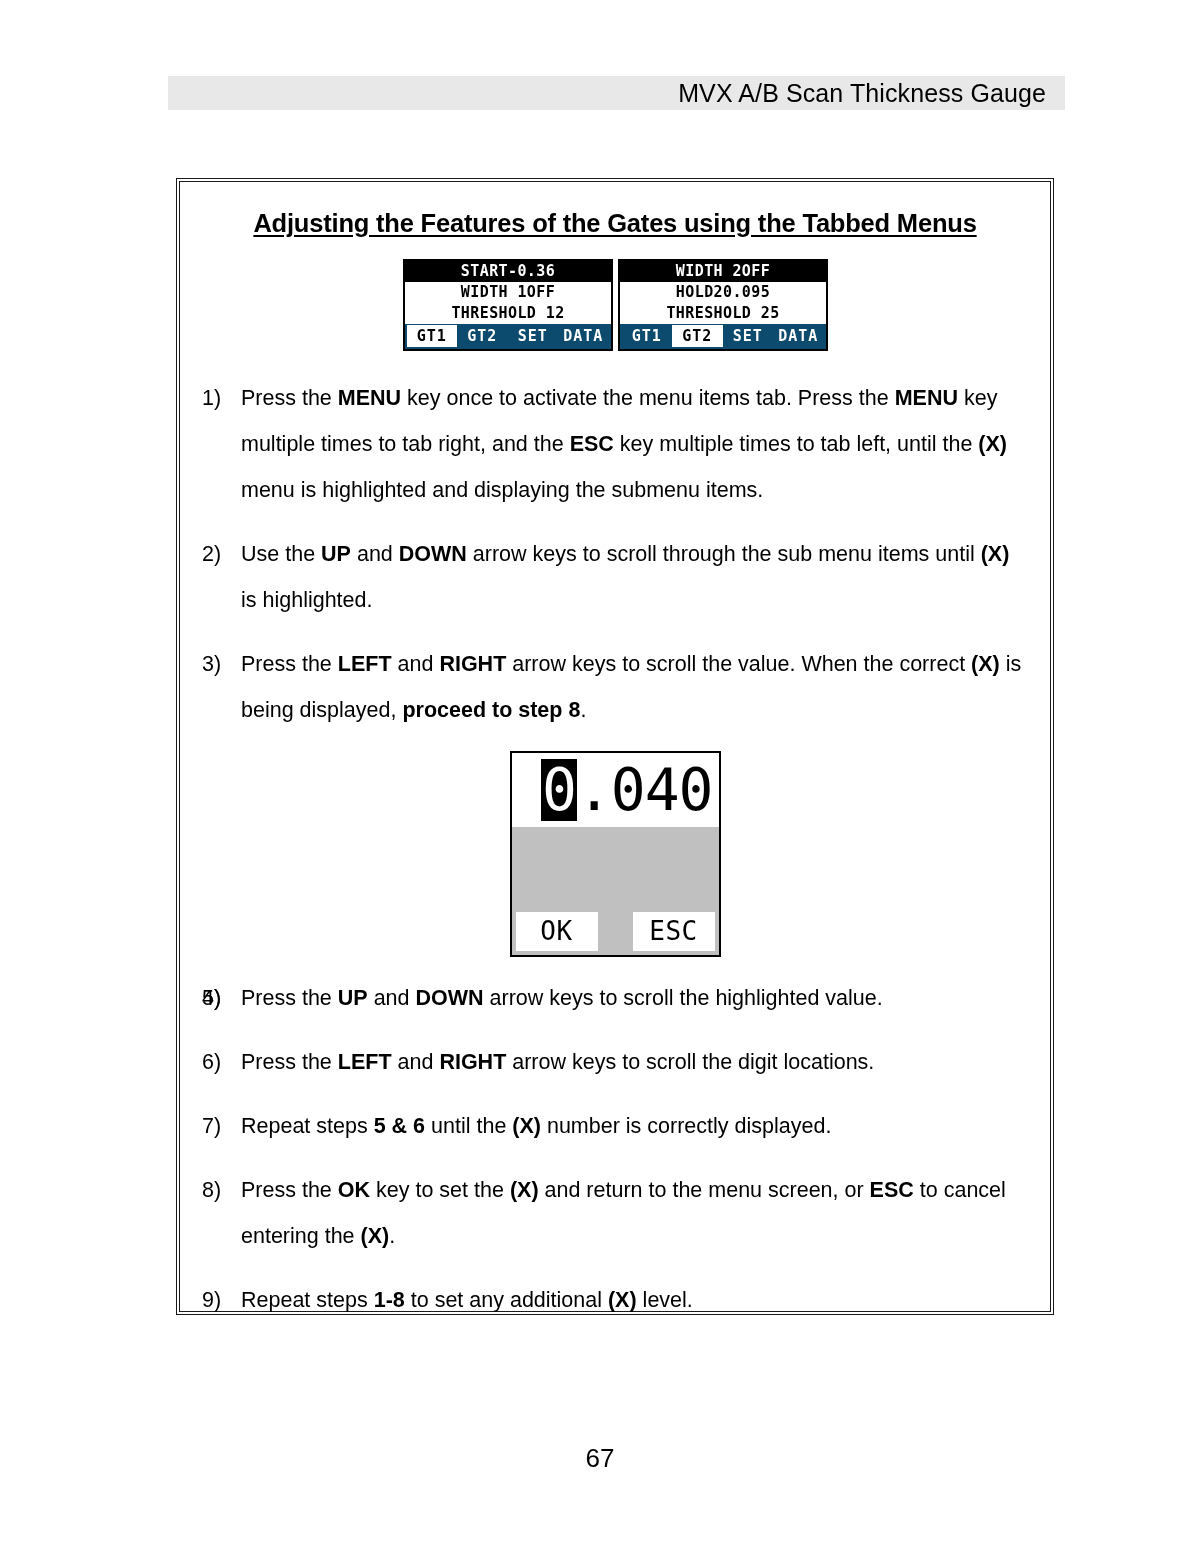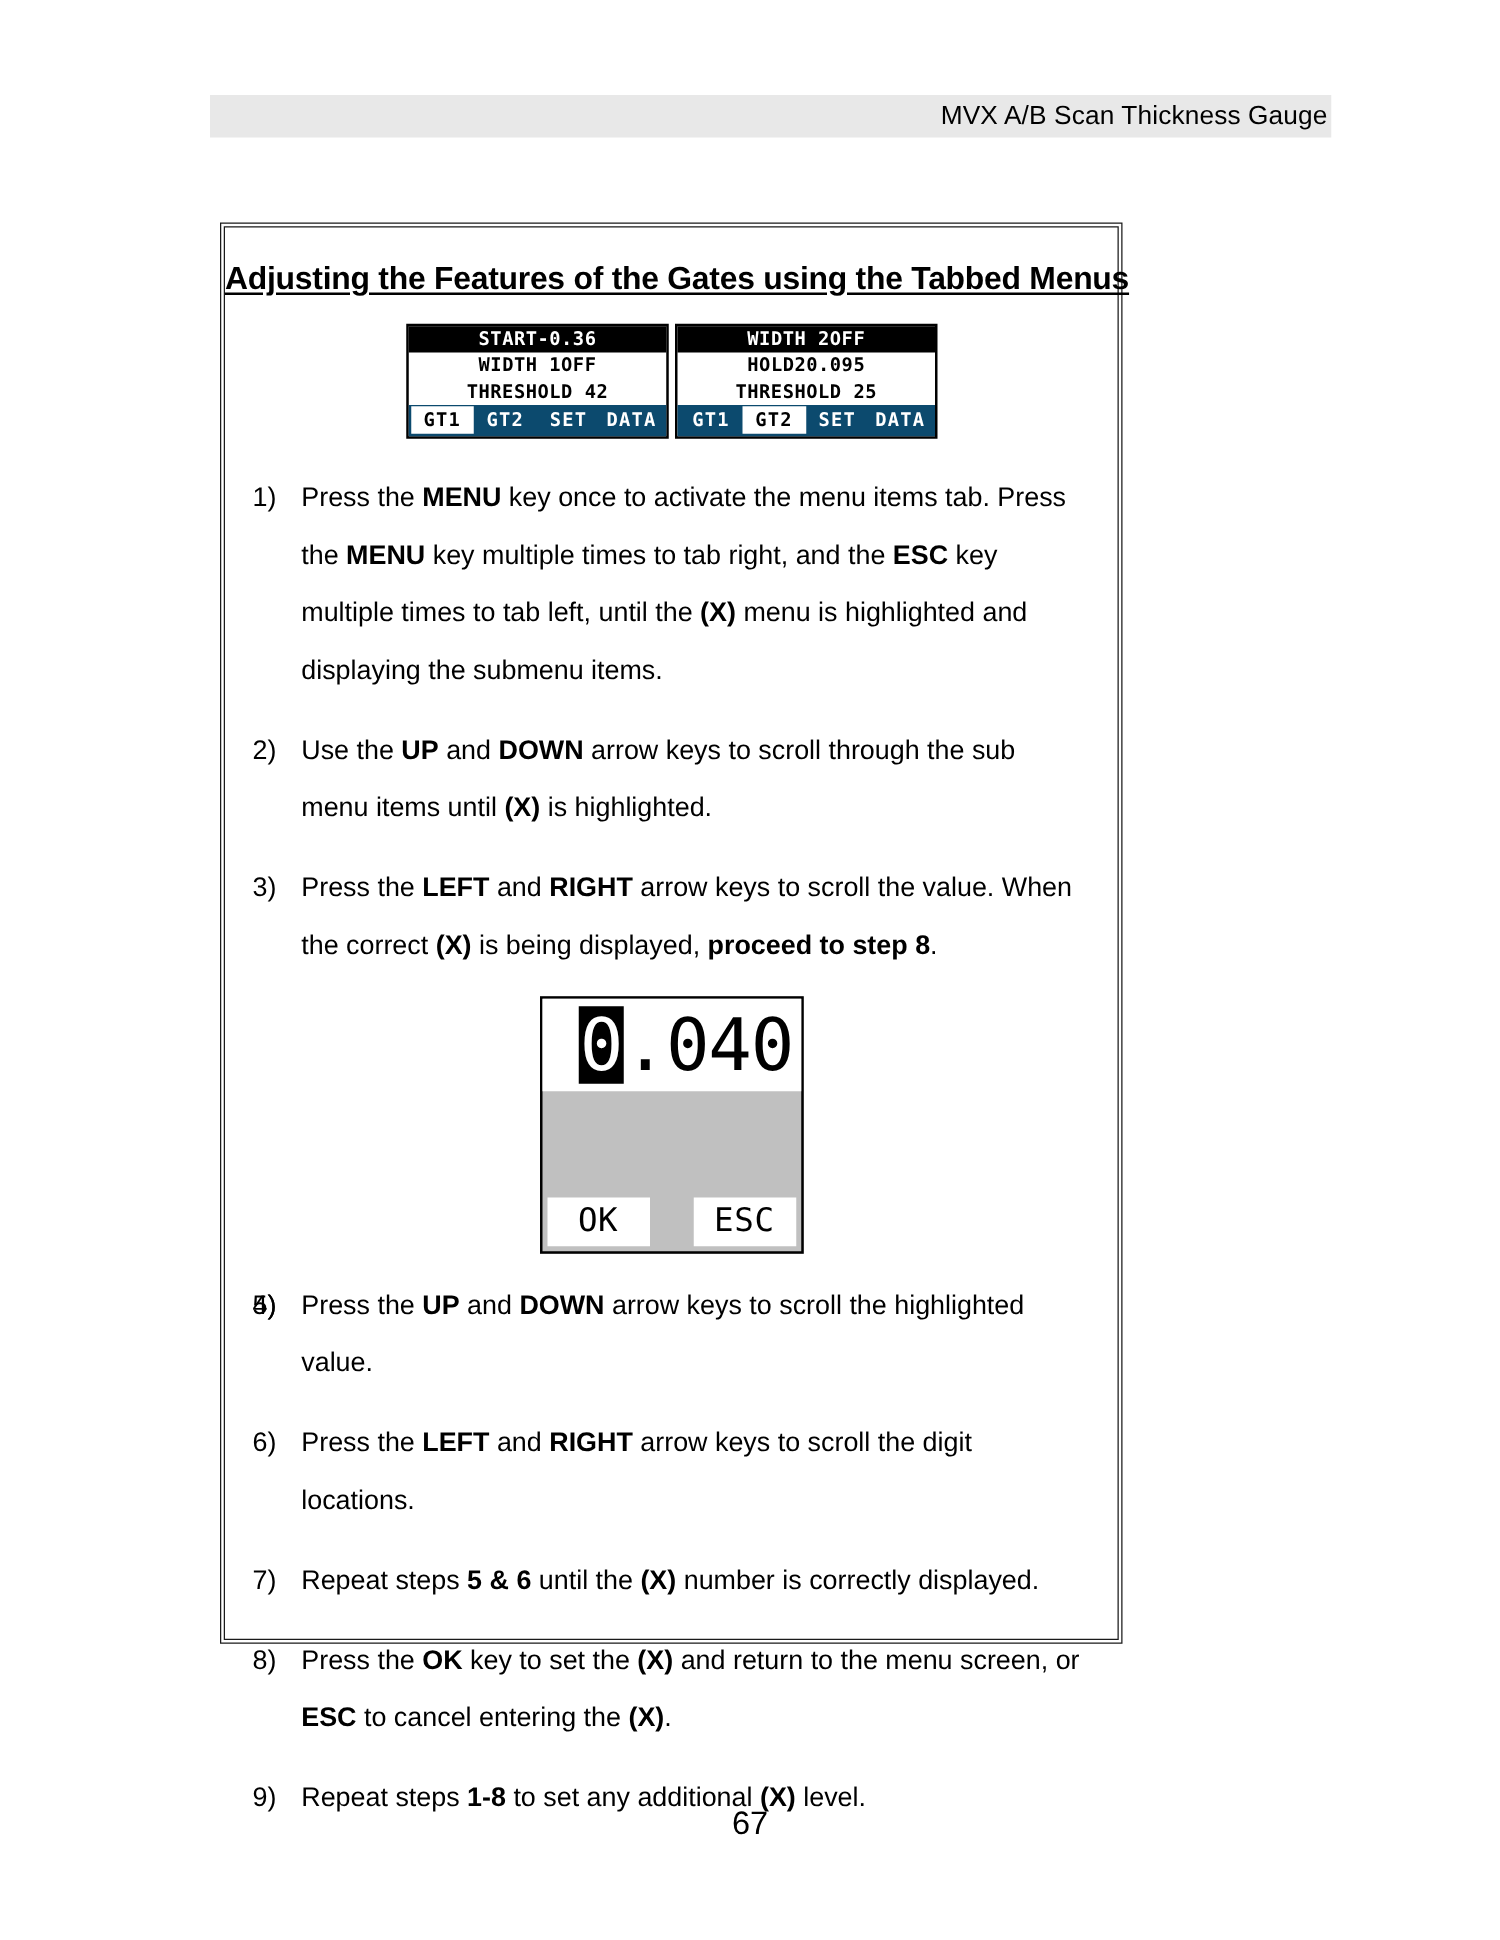--- a/index.html
+++ b/index.html
@@ -22,33 +22,33 @@
     left: 168px;
     top: 76px;
     width: 897px;
     height: 34px;
     background: #e8e8e8;
     display: flex;
     align-items: center;
     justify-content: flex-end;
   }
   .page-header .header-title {
-    font-size: 21px;
+    font-size: 25px;
     font-weight: normal;
     letter-spacing: 0.1px;
-    padding-right: 3px;
+    padding-right: 19px;
     white-space: nowrap;
   }
 
   
   .content-frame {
     position: absolute;
     left: 176px;
     top: 178px;
-    width: 722px;
+    width: 878px;
     height: 1137px;
     border: 1px solid #1a1a1a;
     padding: 2px;
     box-sizing: border-box;
     background: #ffffff;
   }
   .content-frame-inner {
     width: 100%;
     height: 100%;
     border: 1px solid #1a1a1a;
@@ -231,21 +231,21 @@
         <div class="lcd">
           <div class="lcd-row-item selected">
             <span>START</span>
             <span>-0.36</span>
           </div>
           <div class="lcd-row-item">
             <span>WIDTH 1</span>
             <span>OFF</span>
           </div>
           <div class="lcd-row-item">
-            <span>THRESHOLD 4</span>
+            <span>THRESHOLD 1</span>
             <span>2</span>
           </div>
           <div class="lcd-tabs">
             <div class="lcd-tab active">GT1</div>
             <div class="lcd-tab">GT2</div>
             <div class="lcd-tab">SET</div>
             <div class="lcd-tab">DATA</div>
           </div>
         </div>
         <div class="lcd">

